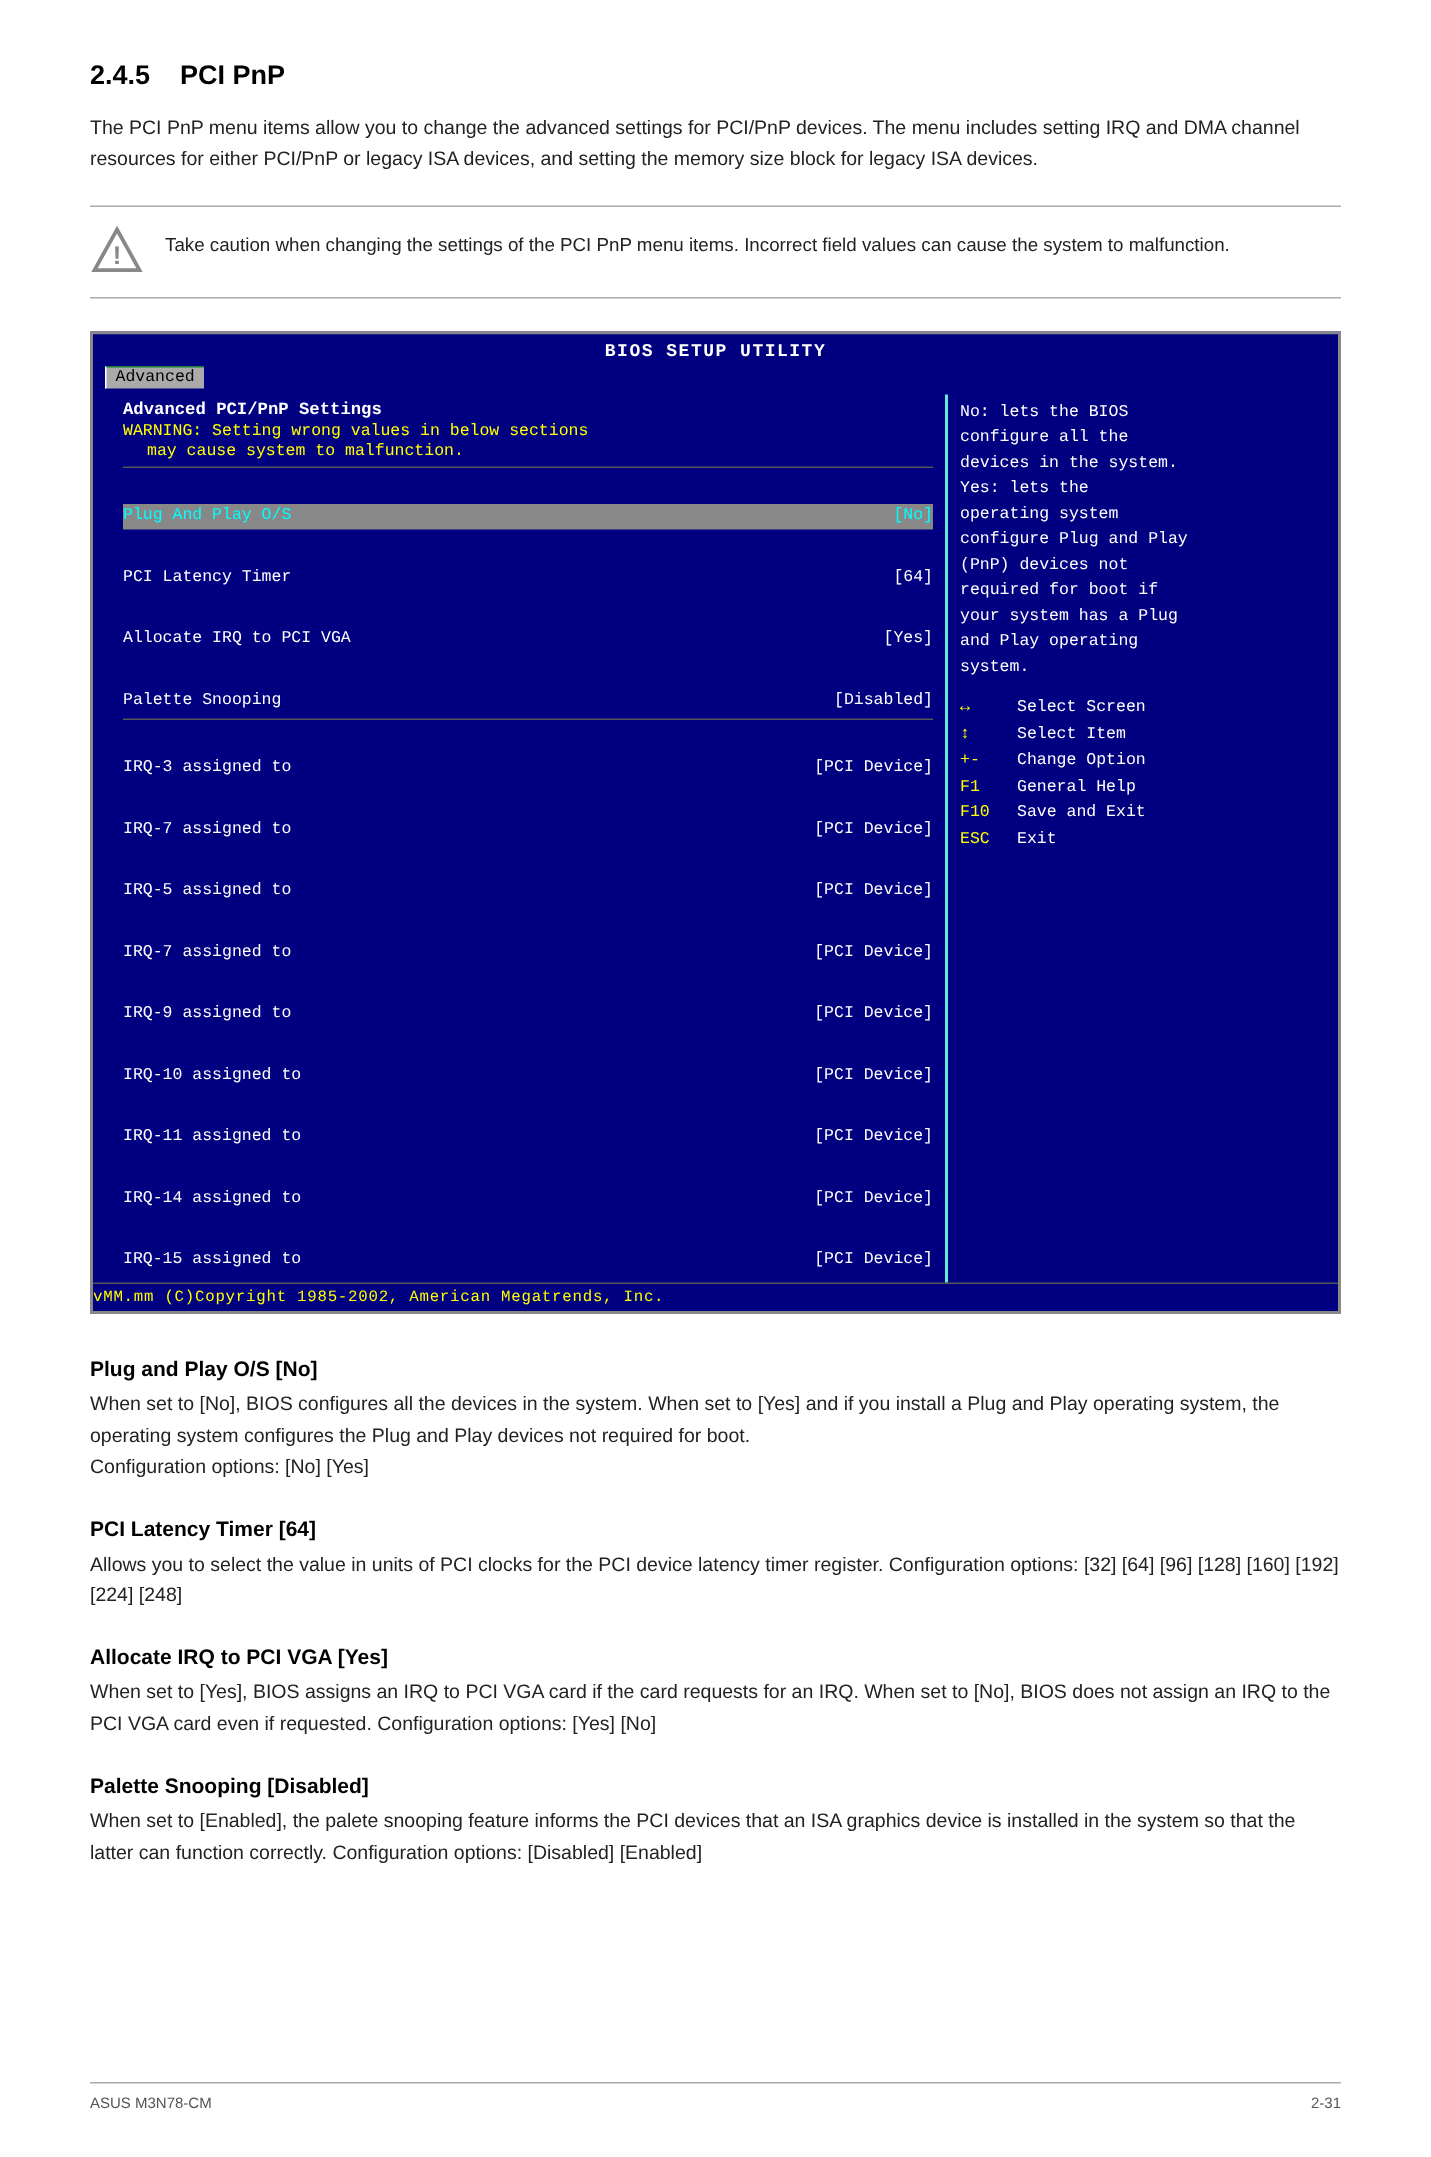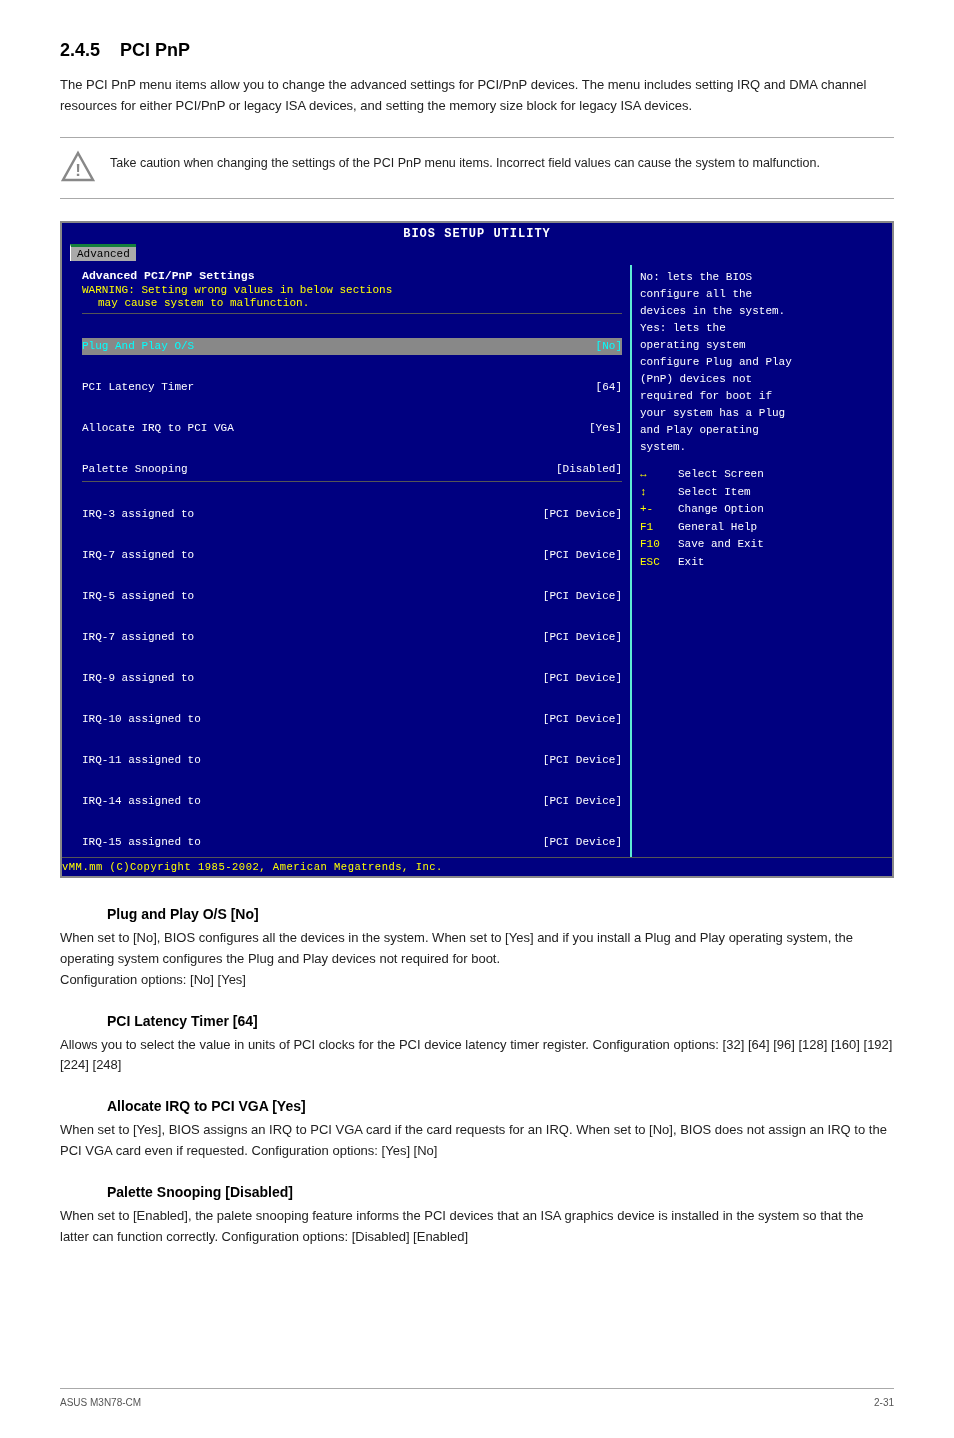--- a/index.html
+++ b/index.html
@@ -90,21 +90,21 @@
       color: #fff;
     }
 
     .bios-tab {
       display: inline-block;
       background: #aaa;
       color: #000;
       padding: 1px 6px;
       font-size: 11px;
       margin-bottom: 4px;
-      border-top: 3px solid #15803d;
+      border-top: 1px solid #15803d;
       border-left: 1px solid #fff;
     }
 
     .bios-section-title {
       color: #fff;
       font-weight: bold;
       font-size: 11.5px;
       margin-bottom: 2px;
     }
 
@@ -191,21 +191,20 @@
     
     .content-section {
       margin-bottom: 22px;
     }
 
     .content-section-title {
       font-size: 14px;
       font-weight: bold;
       margin-bottom: 6px;
       color: #000;
-      margin-left: 47px;
     }
 
     .content-section-body {
       font-size: 13px;
       line-height: 1.6;
       color: #222;
     }
 
     
     .page-footer {

